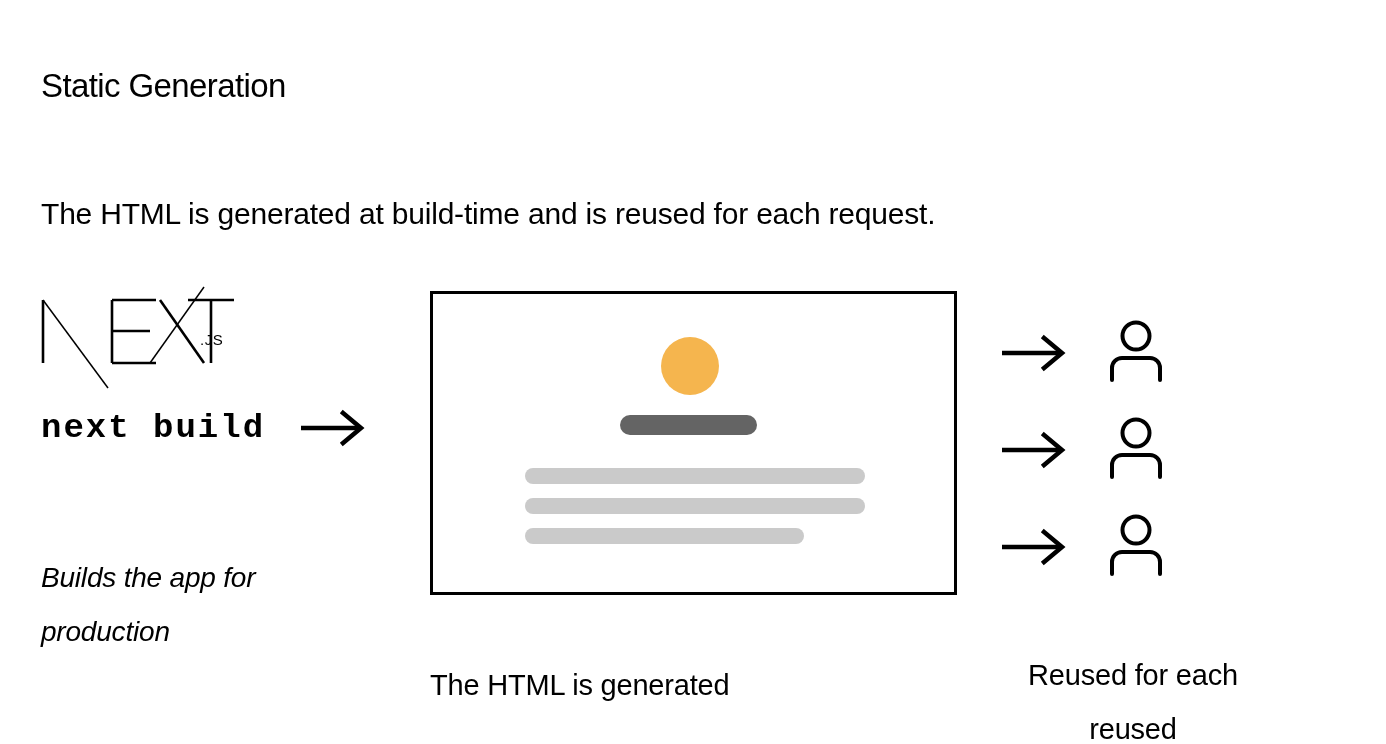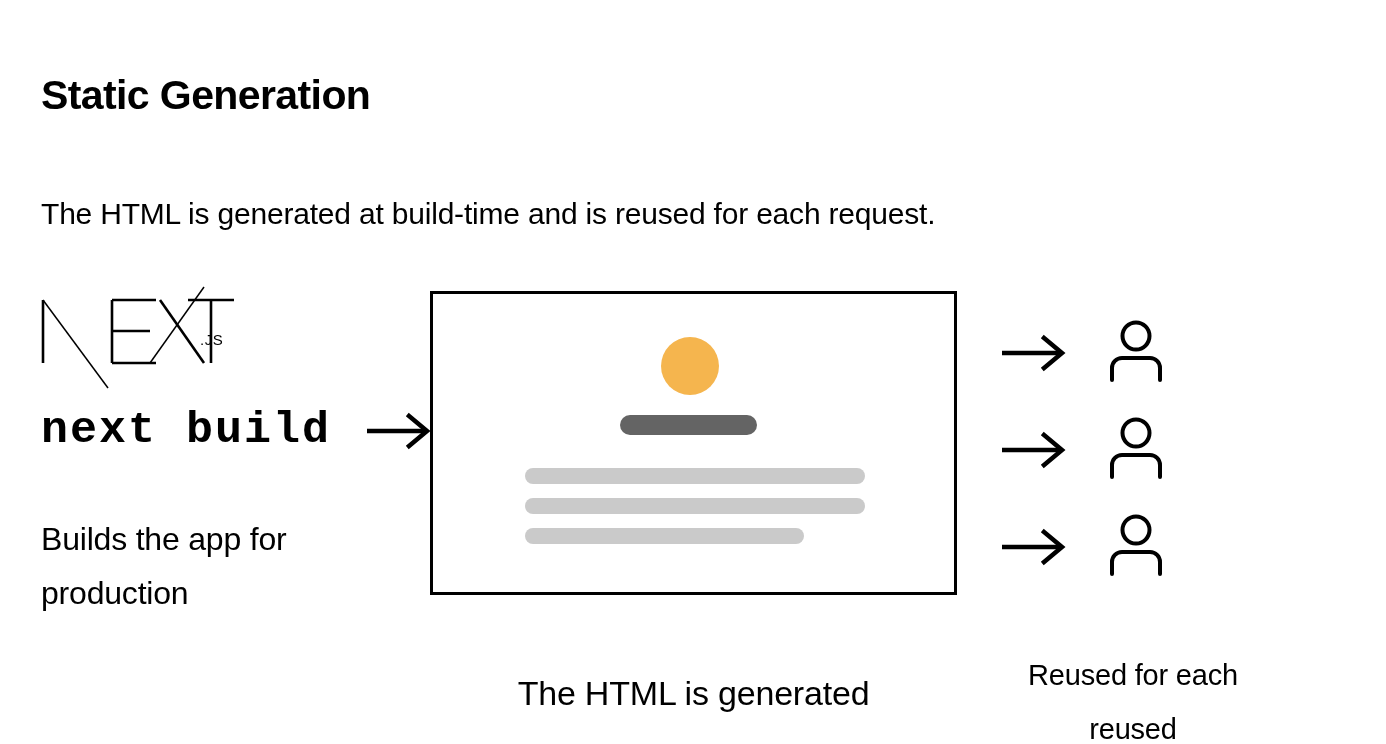--- a/index.html
+++ b/index.html
@@ -15,22 +15,22 @@
     overflow: hidden;
     font-family: "Liberation Sans", sans-serif;
     color: #000000;
     -webkit-font-smoothing: antialiased;
   }
 
   .page-title {
     position: absolute;
     left: 41px;
     top: 45px;
-    font-size: 41px;
-    font-weight: bold;
+    font-size: 33px;
+    font-weight: normal;
     letter-spacing: -0.6px;
     line-height: 1.15;
     white-space: nowrap;
   }
 
   .subtitle {
     position: absolute;
     left: 41px;
     top: 166px;
     font-size: 30px;
@@ -56,37 +56,38 @@
   .build-cmd {
     position: absolute;
     left: 41px;
     top: 408px;
     display: flex;
     align-items: center;
     gap: 34px;
   }
   .build-cmd .cmd-text {
     font-family: "Liberation Mono", "DejaVu Sans Mono", monospace;
-    font-size: 45px;
+    font-size: 34px;
     font-weight: bold;
     letter-spacing: 2px;
     white-space: nowrap;
     line-height: 1;
   }
 
   .arrow-svg { display: block; }
 
   .builds-caption {
     position: absolute;
     left: 41px;
-    top: 480px;
+    top: 523px;
     width: 300px;
-    font-size: 32px;
+    font-size: 28px;
     line-height: 54px;
     letter-spacing: -0.2px;
+    font-style: italic;
   }
 
   
   .mock-page {
     position: absolute;
     left: 430px;
     top: 291px;
     width: 527px;
     height: 304px;
     border: 3px solid #000000;
@@ -119,22 +120,22 @@
   }
   .mock-line.l1 { left: 92px;  top: 174px; width: 340px; }
   .mock-line.l2 { left: 92px;  top: 204px; width: 340px; }
   .mock-line.l3 { left: 92px;  top: 234px; width: 279px; }
 
   .center-caption {
     position: absolute;
     left: 430px;
     top: 639px;
     width: 527px;
-    text-align: center;
-    font-size: 34px;
+    text-align: left;
+    font-size: 29px;
     letter-spacing: -0.2px;
     line-height: 1.2;
   }
 
   
   .requests {
     position: absolute;
     left: 1000px;
     top: 304px;
   }

